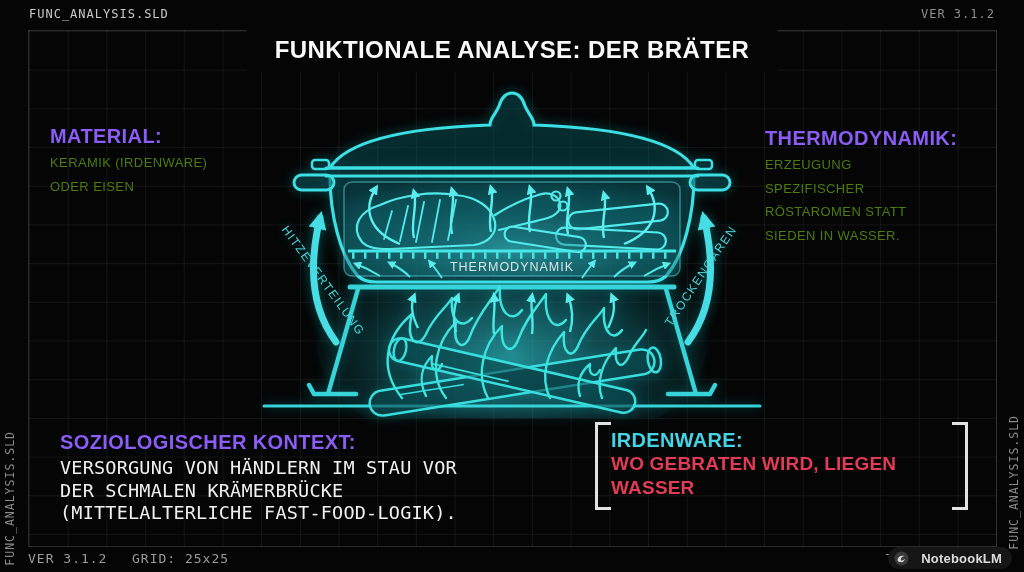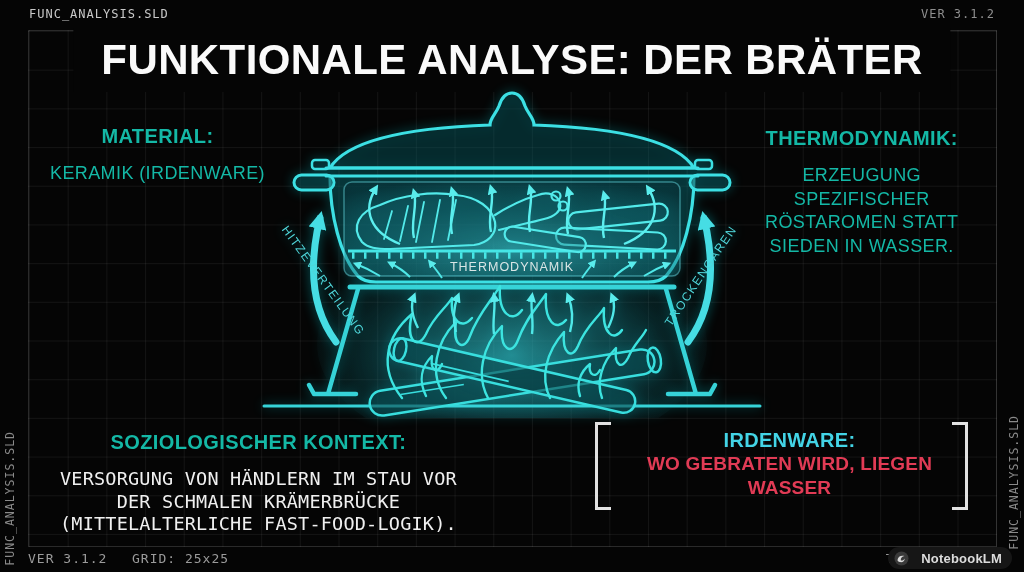--- a/index.html
+++ b/index.html
@@ -1,40 +1,40 @@
 <!DOCTYPE html>
 <html><head>
 <meta charset="utf-8">
 <style>
   html,body{margin:0;padding:0;background:#000;}
   .stage{position:relative;width:1024px;height:572px;background:#050505;overflow:hidden;
-         font-family:"Liberation Sans",sans-serif;text-align:center;}
+         font-family:"Liberation Sans",sans-serif;}
   
   .grid-layer{position:absolute;left:28px;top:30px;width:967px;height:515px;
     border:1px solid rgba(255,255,255,0.15);
     background-image:
       linear-gradient(to right, rgba(255,255,255,0.06) 1px, transparent 1px),
       linear-gradient(to bottom, rgba(255,255,255,0.06) 1px, transparent 1px);
     background-size:38.7px 38.7px;}
   
   .mono{font-family:"DejaVu Sans Mono","Liberation Mono",monospace;}
   .meta-tl{position:absolute;left:29px;top:7px;font-size:12px;letter-spacing:1px;color:#c9c9c9;}
   .meta-tr{position:absolute;right:29px;top:7px;font-size:12px;letter-spacing:1px;color:#8f8f8f;}
   .side-label{position:absolute;font-size:11.5px;letter-spacing:1px;color:#8a8a8a;
     writing-mode:vertical-rl;transform:rotate(180deg);}
   .side-left{left:3px;bottom:6px;}
   .side-right{right:3px;bottom:22px;}
   
   .title-band{position:absolute;top:28px;left:50%;transform:translateX(-50%);
     background:#050505;padding:8px 28px;white-space:nowrap;}
-  .title-band h1{margin:0;font-size:42px;font-weight:700;letter-spacing:0.4px;color:#fafafa;}
+  .title-band h1{margin:0;font-size:24px;font-weight:700;letter-spacing:0.4px;color:#fafafa;}
   
   .ann{position:absolute;}
-  .ann .head{font-size:20px;font-weight:700;color:#14b8a6;letter-spacing:0.4px;margin-bottom:14px;}
-  .ann .line{font-size:18px;color:#14b8a6;line-height:23.5px;letter-spacing:0.4px;}
+  .ann .head{font-size:20px;font-weight:700;color:#8b5cf6;letter-spacing:0.4px;margin-bottom:3px;}
+  .ann .line{font-size:13px;color:#4d7c0f;line-height:23.5px;letter-spacing:0.4px;}
   .ann-material{left:50px;top:125px;}
   .ann-thermo{left:765px;top:127px;}
   .ann-sozio{left:60px;top:431px;}
   .ann-sozio .line{font-family:"DejaVu Sans Mono","Liberation Mono",monospace;
     font-size:18.5px;line-height:22.5px;letter-spacing:0.2px;color:#f0f0f0;}
   
   .deduction{position:absolute;left:595px;top:422px;width:373px;height:88px;}
   .bracket{position:absolute;top:0;bottom:0;width:13px;}
   .bracket-l{left:0;border-left:3px solid #e2e2e2;border-top:3px solid #e2e2e2;border-bottom:3px solid #e2e2e2;}
   .bracket-r{right:0;border-right:3px solid #e2e2e2;border-top:3px solid #e2e2e2;border-bottom:3px solid #e2e2e2;}
@@ -195,20 +195,21 @@
     </g>
 
     <text x="262" y="187" text-anchor="middle" font-size="12.5" letter-spacing="1" fill="#d9e6e6">THERMODYNAMIK</text>
     <text transform="translate(70,199) rotate(54)" text-anchor="middle" font-size="12" letter-spacing="1.4" fill="#4fd6da">HITZEVERTEILUNG</text>
     <text transform="translate(454,194) rotate(-56)" text-anchor="middle" font-size="12" letter-spacing="1.4" fill="#4fd6da">TROCKENGAREN</text>
   </svg>
 
   <div class="ann ann-material">
     <div class="head">MATERIAL:</div>
     <div class="line">KERAMIK (IRDENWARE)</div>
+    <div class="line">ODER EISEN</div>
   </div>
 
   <div class="ann ann-sozio">
     <div class="head">SOZIOLOGISCHER KONTEXT:</div>
     <div class="line">VERSORGUNG VON HÄNDLERN IM STAU VOR</div>
     <div class="line">DER SCHMALEN KRÄMERBRÜCKE</div>
     <div class="line">(MITTELALTERLICHE FAST-FOOD-LOGIK).</div>
   </div>
 
   <div class="ann ann-thermo">

